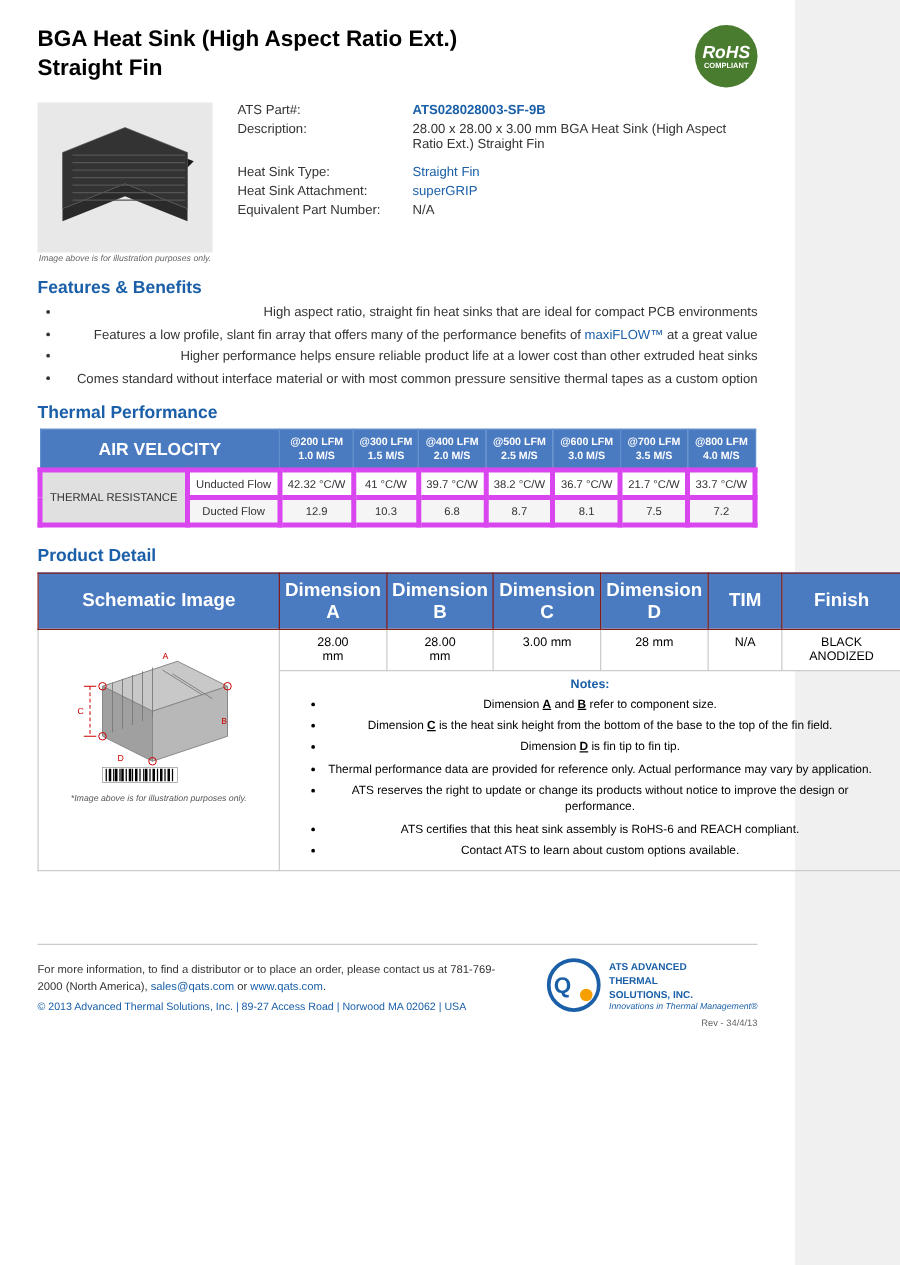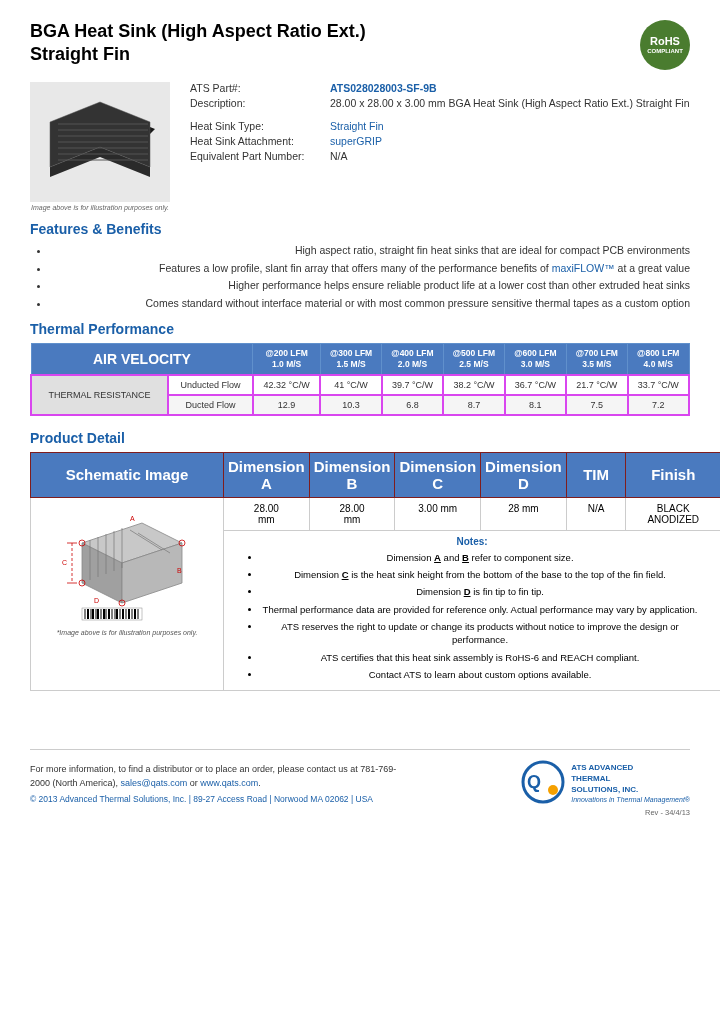--- a/index.html
+++ b/index.html
@@ -5,21 +5,21 @@
     * { margin: 0; padding: 0; box-sizing: border-box; }
     body {
       font-family: Arial, Helvetica, sans-serif;
       font-size: 11px;
       background: #f0f0f0;
       width: 720px;
       min-height: 1012px;
     }
     .page {
       background: #fff;
-      width: 720px;
+      width: 636px;
       min-height: 1012px;
       padding: 20px 30px;
       position: relative;
     }
     
     .header-area {
       display: flex;
       justify-content: space-between;
       align-items: flex-start;
       margin-bottom: 12px;
@@ -39,22 +39,23 @@
       flex-direction: column;
       align-items: center;
       justify-content: center;
       color: #fff;
       font-size: 7px;
       font-weight: bold;
       text-align: center;
       line-height: 1.2;
     }
     .rohs-badge .rohs-text {
-      font-size: 11px;
-      font-weight: bold;
+      font-size: 14px;
+      font-weight: bold;
+      font-style: italic;
     }
     
     .product-info-section {
       display: flex;
       gap: 20px;
       margin-bottom: 8px;
     }
     .product-image-box {
       width: 140px;
       min-width: 140px;
@@ -136,21 +137,21 @@
       border: 1px solid #6090cc;
       font-size: 8.5px;
       font-weight: bold;
       line-height: 1.3;
     }
     .thermal-table th.air-vel-header {
       background: #4a7abf;
       font-size: 14px;
     }
     .thermal-table td {
-      border: 2px solid #d946ef;
+      border: 4px solid #d946ef;
       text-align: center;
       padding: 4px 3px;
       font-size: 9px;
       color: #333;
     }
     .thermal-table td.row-label {
       background: #e8e8e8;
       text-align: center;
       font-size: 9px;
       font-weight: normal;

